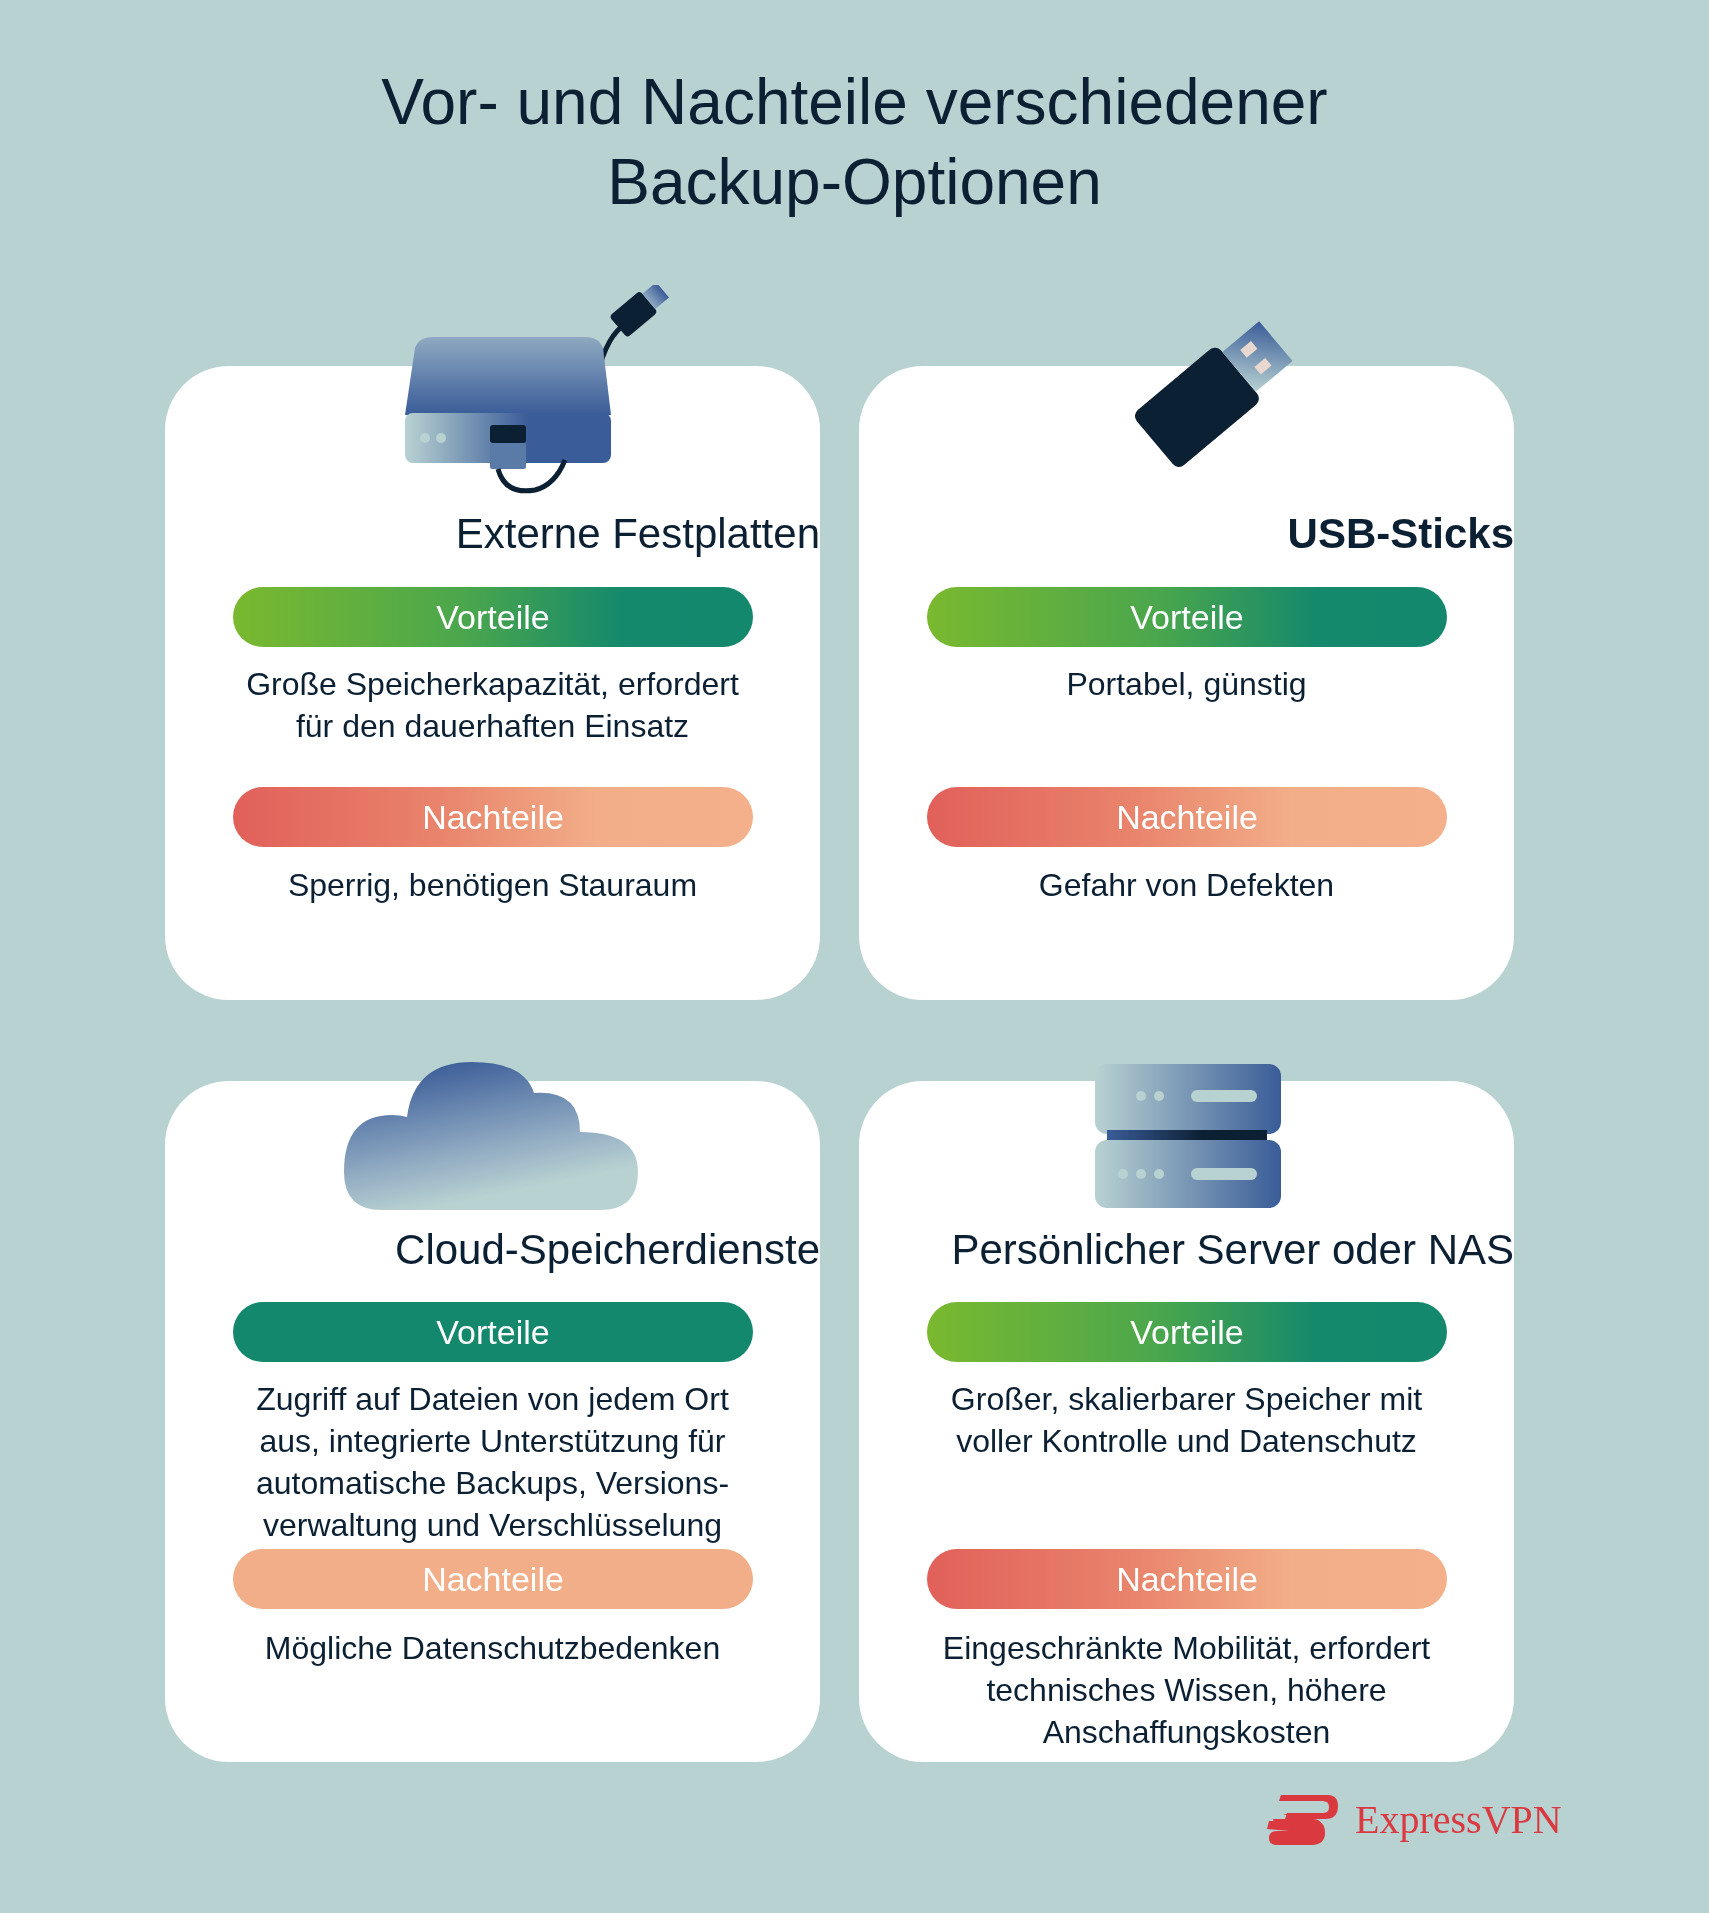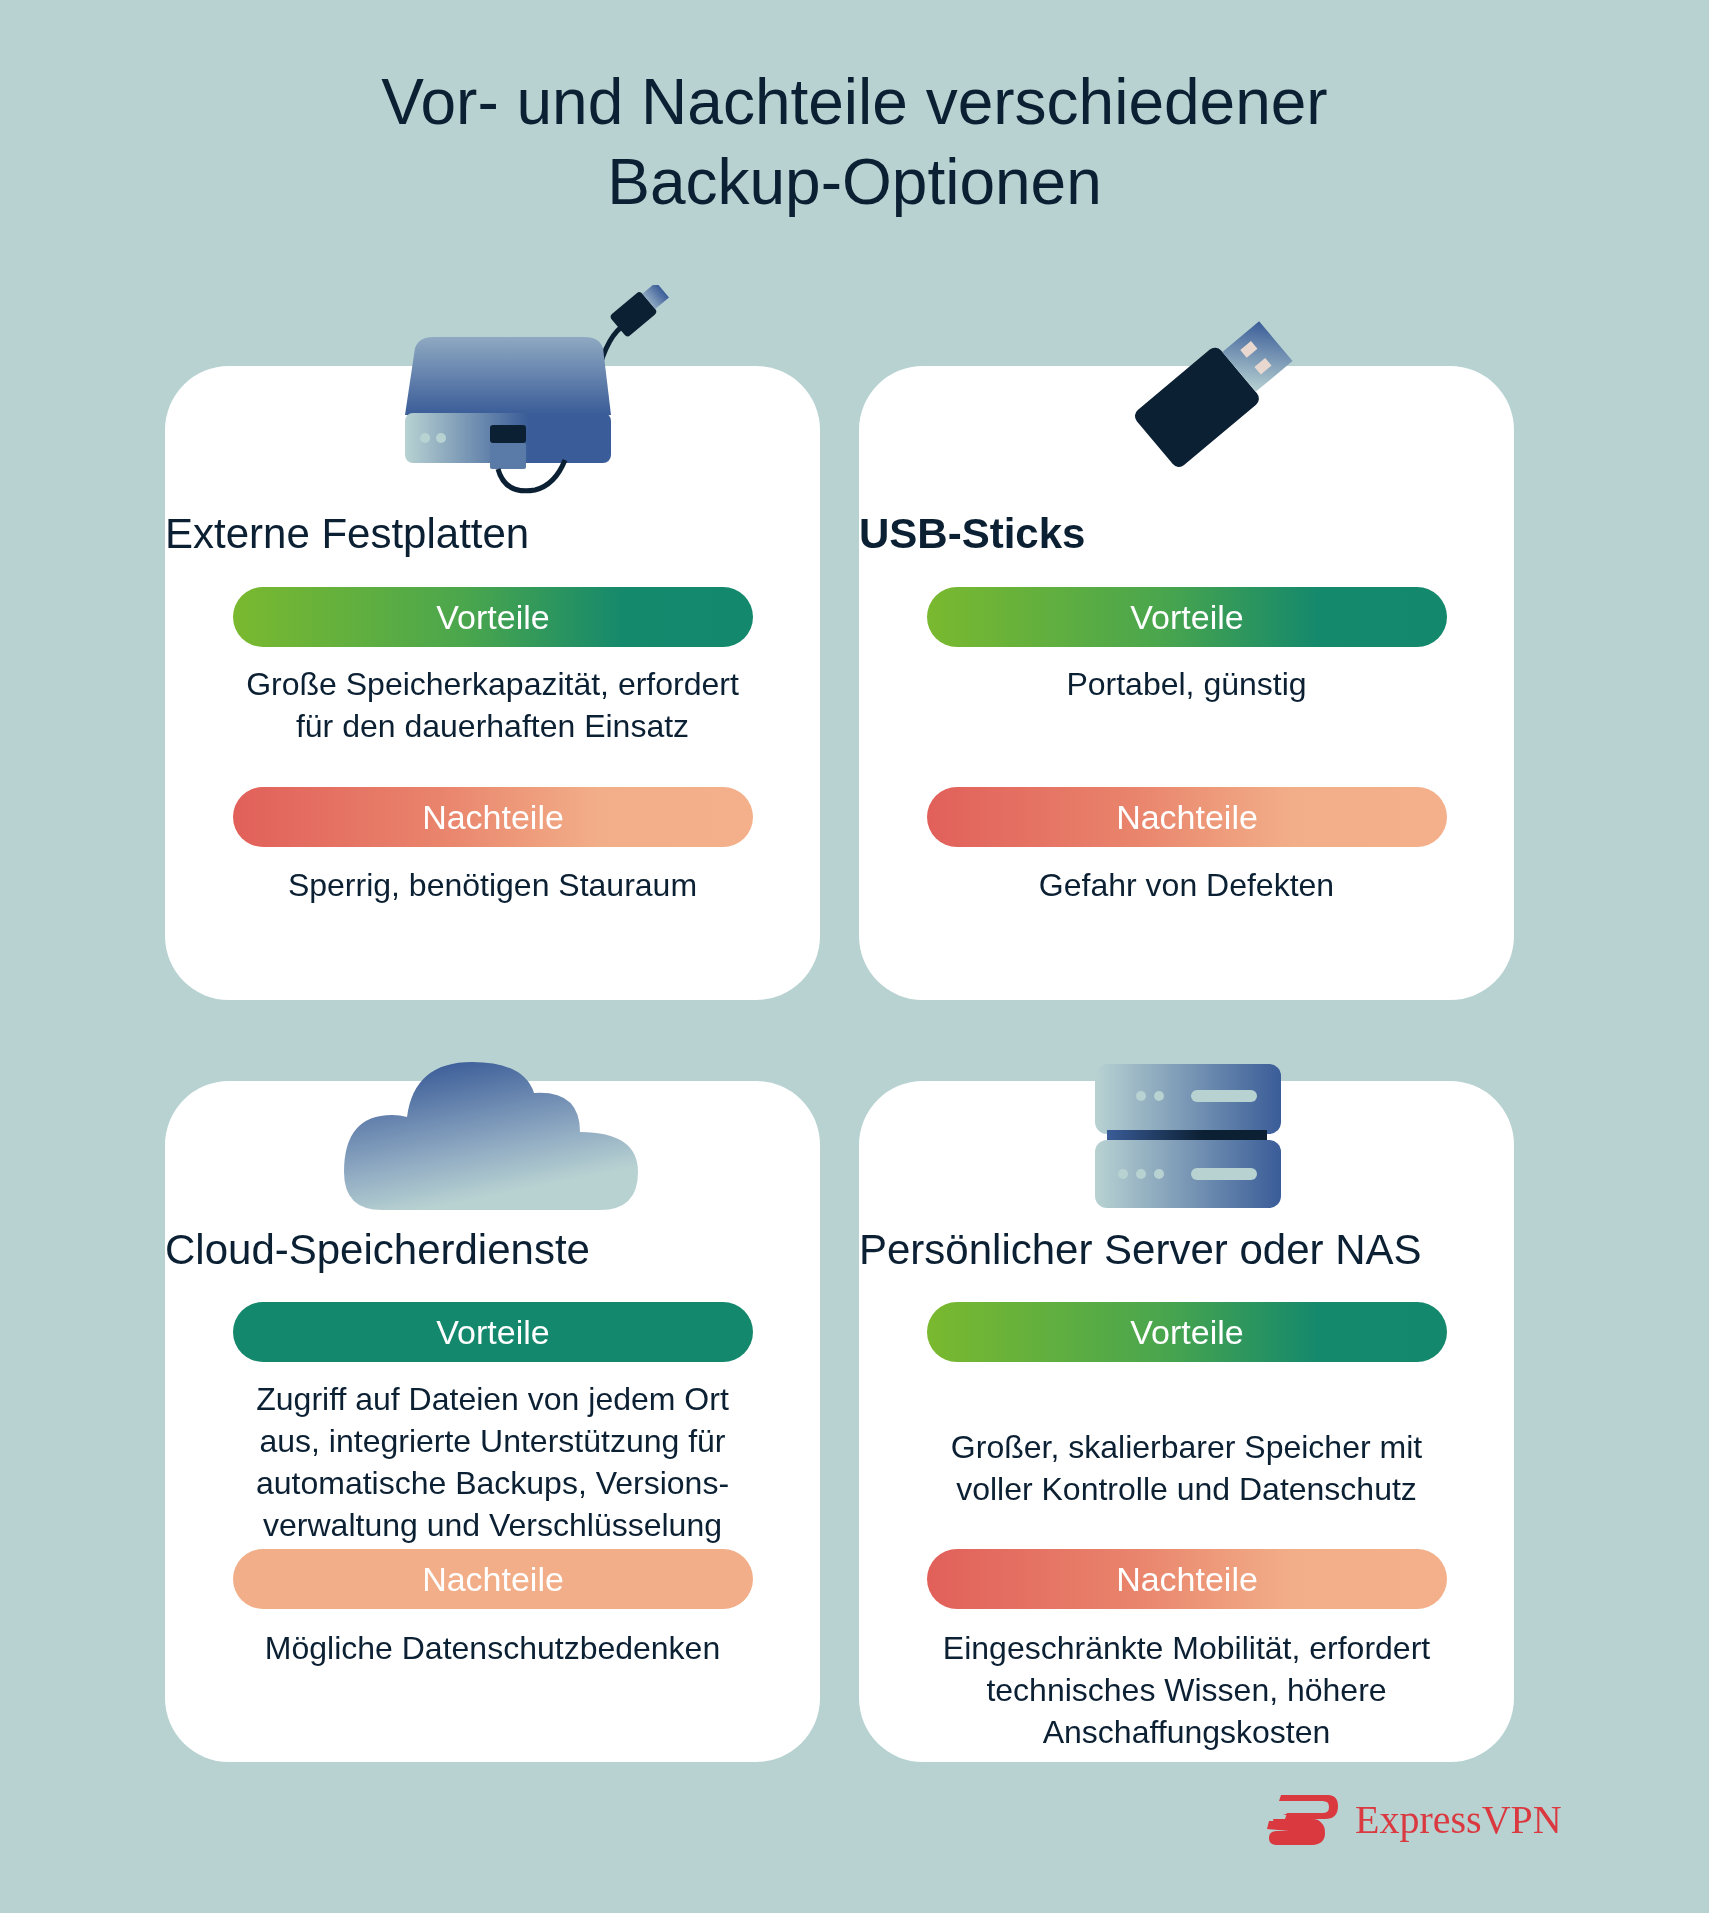--- a/index.html
+++ b/index.html
@@ -3,21 +3,21 @@
 <meta charset="utf-8">
 <style>
   html,body{margin:0;padding:0;}
   body{width:1709px;height:1913px;background:#b8d2d2;position:relative;overflow:hidden;font-family:"Liberation Sans","DejaVu Sans",sans-serif;color:#0c2033;}
   .title{position:absolute;left:0;top:62px;width:1709px;text-align:center;font-size:64px;line-height:80px;color:#0c2033;}
   .card{position:absolute;background:#fff;border-radius:64px;width:655px;}
   .c1{left:165px;top:366px;height:634px;}
   .c2{left:859px;top:366px;height:634px;}
   .c3{left:165px;top:1081px;height:681px;}
   .c4{left:859px;top:1081px;height:681px;}
-  .ctitle{position:absolute;left:0;width:655px;text-align:left;font-size:42px;line-height:50px;color:#0c2033;}
+  .ctitle{position:absolute;left:0;width:655px;text-align:right;font-size:42px;line-height:50px;color:#0c2033;}
   .pill{position:absolute;left:68px;width:520px;height:60px;border-radius:30px;color:#fff;text-align:center;font-size:34px;line-height:60px;}
   .pro{background:linear-gradient(90deg,#7ab92f 0%,#4aa64d 45%,#15896c 75%,#14886c 100%);}
   .pro-solid{background:#14886c;}
   .con{background:linear-gradient(90deg,#e1605a 0%,#e9846c 40%,#f2ae88 70%,#f3b08a 100%);}
   .con-solid{background:#f2ae88;}
   .desc{position:absolute;left:20px;width:615px;text-align:center;font-size:32px;line-height:42px;color:#0c2033;}
   .icon{position:absolute;}
   .logo{position:absolute;left:1265px;top:1793px;}
   .logo-text{position:absolute;left:1355px;top:1796px;font-family:"Liberation Serif","DejaVu Serif",serif;font-size:40px;color:#da3940;}
 </style>
@@ -118,21 +118,21 @@
         <stop offset="0.55" stop-color="#8fa9c2"></stop>
         <stop offset="0.85" stop-color="#b8d2d2"></stop>
       </linearGradient>
   </defs>
   <path d="M40 150 Q2 150 2 112 Q2 55 50 55 Q58 55 65 57 Q72 2 130 2 Q182 2 192 33 Q238 30 238 72 Q296 72 296 112 Q296 150 258 150 Z" fill="url(#cloudG)"></path>
 </svg>
 
 <div class="card c4">
   <div class="ctitle" style="top:144px;">Persönlicher Server oder NAS</div>
   <div class="pill pro" style="top:221px;">Vorteile</div>
-  <div class="desc" style="top:297px;margin-top:48px;">
+  <div class="desc" style="top:297px;">
     <div>Großer, skalierbarer Speicher mit</div>
     <div>voller Kontrolle und Datenschutz</div>
   </div>
   <div class="pill con" style="top:468px;">Nachteile</div>
   <div class="desc" style="top:546px;">
     <div>Eingeschränkte Mobilität, erfordert</div>
     <div>technisches Wissen, höhere</div>
     <div>Anschaffungskosten</div>
   </div>
 </div>

